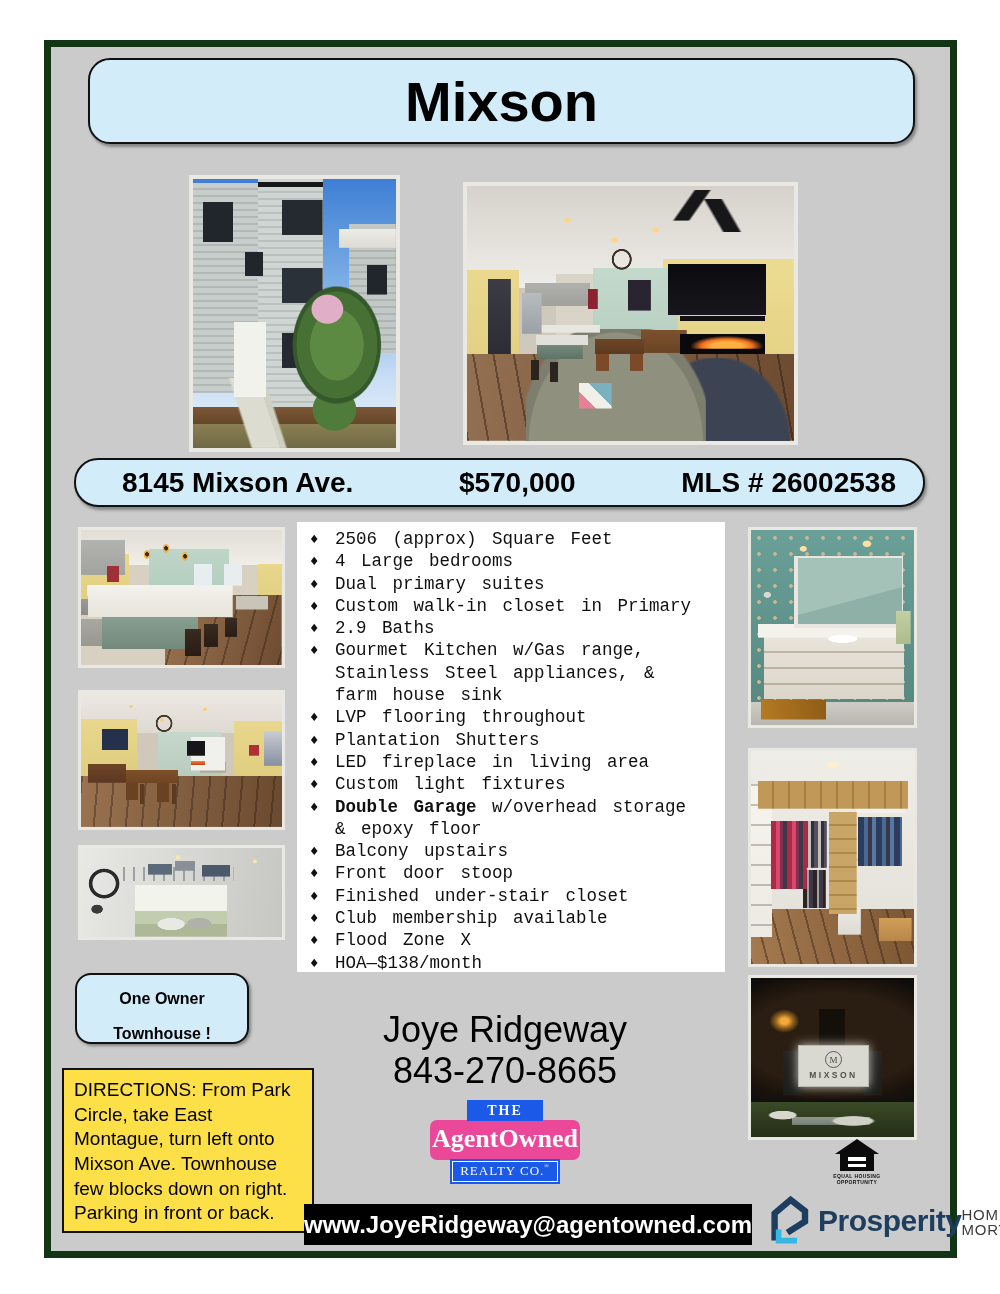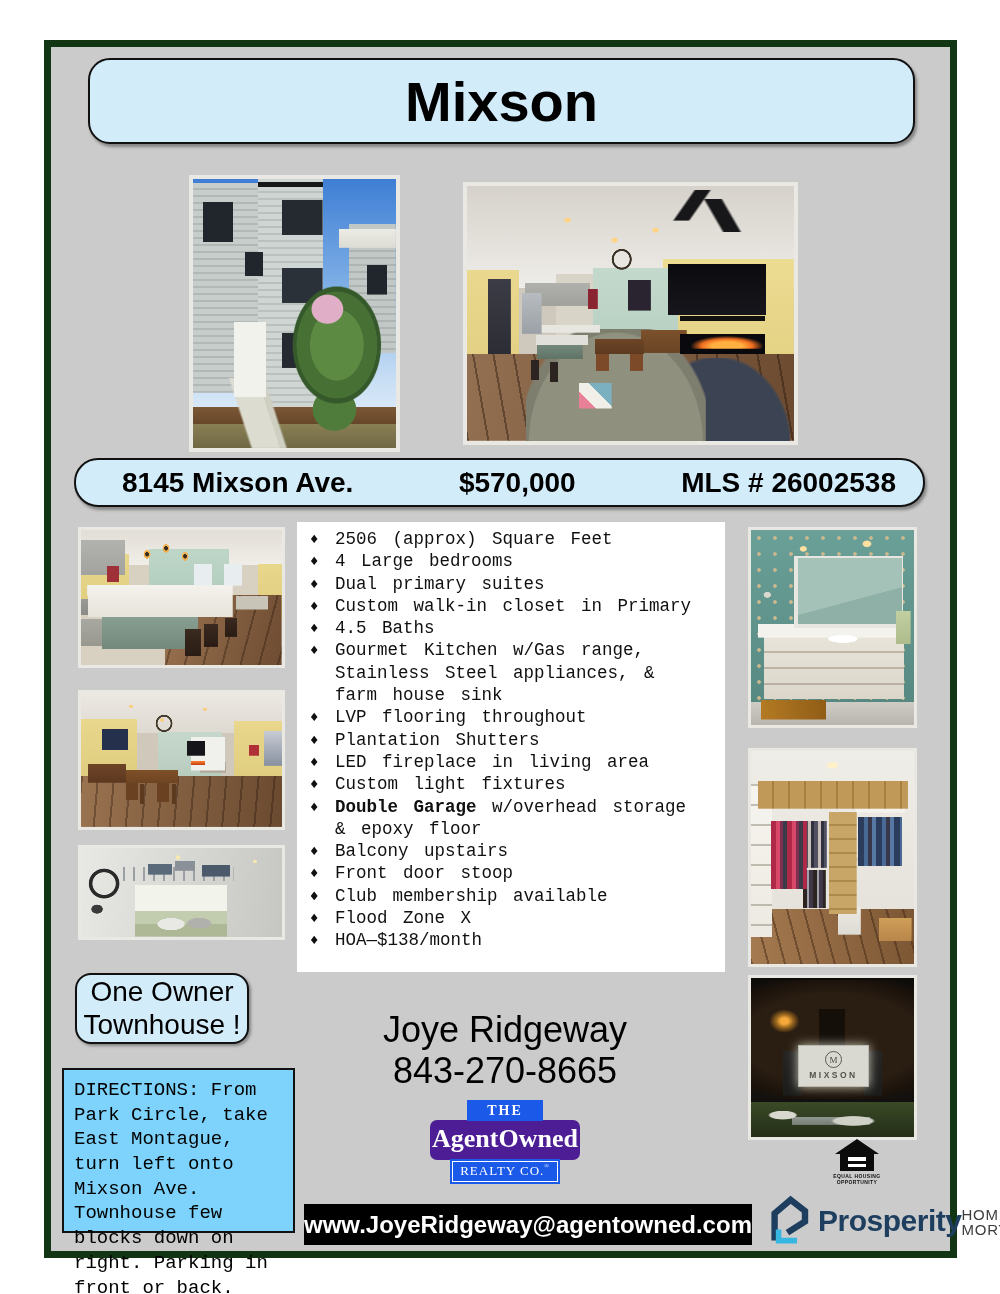--- a/index.html
+++ b/index.html
@@ -13,21 +13,21 @@
   .title-box{left:37px;top:11px;width:823px;height:82px;background:#d3ecfa;border:2px solid #111;
              border-radius:22px;box-shadow:2px 3px 3px rgba(0,0,0,.35);display:flex;align-items:center;justify-content:center;}
   .title-box span{font-size:56px;font-weight:bold;color:#000;letter-spacing:0px;}
   .addr-bar{left:23px;top:411px;width:851px;height:49px;background:#d3ecfa;border:2px solid #111;
             border-radius:24px;box-shadow:2px 3px 3px rgba(0,0,0,.35);display:flex;align-items:center;
             justify-content:space-between;box-sizing:border-box;padding:0 27px 0 46px;}
   .addr-bar span{font-size:28px;font-weight:bold;color:#000;}
   .one-owner{left:24px;top:926px;width:170px;height:67px;background:#d3ecfa;border:2.5px solid #111;
              border-radius:16px;box-shadow:2px 2px 3px rgba(0,0,0,.35);display:flex;flex-direction:column;
              align-items:center;justify-content:center;}
-  .one-owner div{font-size:28px;font-weight:normal;color:#000;line-height:1.15;}
+  .one-owner div{font-size:16px;font-weight:bold;color:#000;line-height:1.15;margin-top:16px;}
 
   
   .ph{box-sizing:border-box;border:4px solid #e9e8e3;overflow:hidden;background-repeat:no-repeat;}
   .ph-ext{left:138px;top:128px;width:211px;height:277px;
     background-color:#87b2e2;
     background-image:
       radial-gradient(closest-side,#e0aec6 0 58%,transparent 62%),
       radial-gradient(closest-side,#5d8a42 0 45%,#477134 46% 68%,#35592a 69% 74%,transparent 76%),
       radial-gradient(closest-side,#4f7c3a 0 70%,transparent 73%),
       linear-gradient(#f2f2ec,#f2f2ec),
@@ -245,33 +245,33 @@
   
   .features{left:246px;top:475px;width:428px;height:450px;background:#ffffff;box-sizing:border-box;
             padding:6px 14px 0 0;}
   .features ul{margin:0;padding:0;list-style:none;font-family:"Liberation Mono",monospace;
                font-size:17.5px;line-height:22.3px;color:#101010;word-spacing:5px;}
   .features li{position:relative;padding-left:38px;}
   .features .blt{position:absolute;left:13px;top:0;font-size:14px;word-spacing:0;}
   .features .fb{font-weight:bold;}
 
   
-  .directions{left:11px;top:1021px;width:233px;height:165px;background:#7dd3fc;border:2px solid #111;
-              box-sizing:border-box;padding:8px 10px;font-family:Liberation Mono, monospace;
+  .directions{left:11px;top:1021px;width:252px;height:165px;background:#fde047;border:2px solid #111;
+              box-sizing:border-box;padding:8px 10px;font-family:Liberation Sans, sans-serif;
               font-size:19px;line-height:1.3;color:#000;}
 
   
   .agent{left:294px;top:962px;width:320px;text-align:center;color:#000;}
   .agent div{font-size:36px;line-height:1.14;}
 
   
   .ao{left:379px;top:1053px;width:150px;text-align:center;font-family:"Liberation Serif",serif;}
   .ao-the{display:inline-block;background:#1b59e8;color:#fff;font-size:14px;font-weight:bold;
           letter-spacing:2px;padding:3px 20px 2px;}
-  .ao-name{background:#4c1d95;color:#fff;font-size:26px;font-weight:bold;border-radius:7px;
+  .ao-name{background:#ec4899;color:#fff;font-size:26px;font-weight:bold;border-radius:7px;
            padding:4px 0 6px;margin-top:-1px;}
   .ao-realty{display:inline-block;background:#1b59e8;color:#fff;font-size:13px;letter-spacing:1px;
              padding:2px 8px 3px;margin-top:-1px;border:2px solid #1b59e8;box-shadow:inset 0 0 0 1px #fff;}
   .ao-reg{font-size:6px;vertical-align:top;}
 
   
   .eh{left:777px;top:1092px;width:58px;text-align:center;}
   .eh-roof{width:0;height:0;margin:0 auto;border-left:22px solid transparent;
            border-right:22px solid transparent;border-bottom:15px solid #0b0b0b;position:relative;}
   .eh-roof:after{content:"";position:absolute;left:-12px;top:6px;border-left:12px solid transparent;
@@ -314,30 +314,30 @@
     <div class="ph ph-kit"></div>
     <div class="ph ph-din"></div>
     <div class="ph ph-gar"></div>
 
     <div class="features">
       <ul>
         <li><span class="blt">♦</span><span class="fb"></span><span>2506 (approx) Square Feet</span></li>
         <li><span class="blt">♦</span><span class="fb"></span><span>4 Large bedrooms</span></li>
         <li><span class="blt">♦</span><span class="fb"></span><span>Dual primary suites</span></li>
         <li><span class="blt">♦</span><span class="fb"></span><span>Custom walk-in closet in Primary</span></li>
-        <li><span class="blt">♦</span><span class="fb"></span><span>4.5 Baths</span></li>
+        <li><span class="blt">♦</span><span class="fb"></span><span>2.9 Baths</span></li>
         <li><span class="blt">♦</span><span class="fb"></span><span>Gourmet Kitchen w/Gas range, Stainless Steel appliances, &amp; farm house sink</span></li>
         <li><span class="blt">♦</span><span class="fb"></span><span>LVP flooring throughout</span></li>
         <li><span class="blt">♦</span><span class="fb"></span><span>Plantation Shutters</span></li>
         <li><span class="blt">♦</span><span class="fb"></span><span>LED fireplace in living area</span></li>
         <li><span class="blt">♦</span><span class="fb"></span><span>Custom light fixtures</span></li>
         <li><span class="blt">♦</span><span class="fb">Double Garage</span><span> w/overhead storage &amp; epoxy floor</span></li>
         <li><span class="blt">♦</span><span class="fb"></span><span>Balcony upstairs</span></li>
         <li><span class="blt">♦</span><span class="fb"></span><span>Front door stoop</span></li>
-        <li><span class="blt">♦</span><span class="fb"></span></li>
+        <li><span class="blt">♦</span><span class="fb"></span><span>Finished under-stair closet</span></li>
         <li><span class="blt">♦</span><span class="fb"></span><span>Club membership available</span></li>
         <li><span class="blt">♦</span><span class="fb"></span><span>Flood Zone X</span></li>
         <li><span class="blt">♦</span><span class="fb"></span><span>HOA—$138/month</span></li>
       </ul>
     </div>
 
     <div class="ph ph-bath"></div>
     <div class="ph ph-clo"></div>
     <div class="ph ph-sign">
       <div class="sign-panel">

